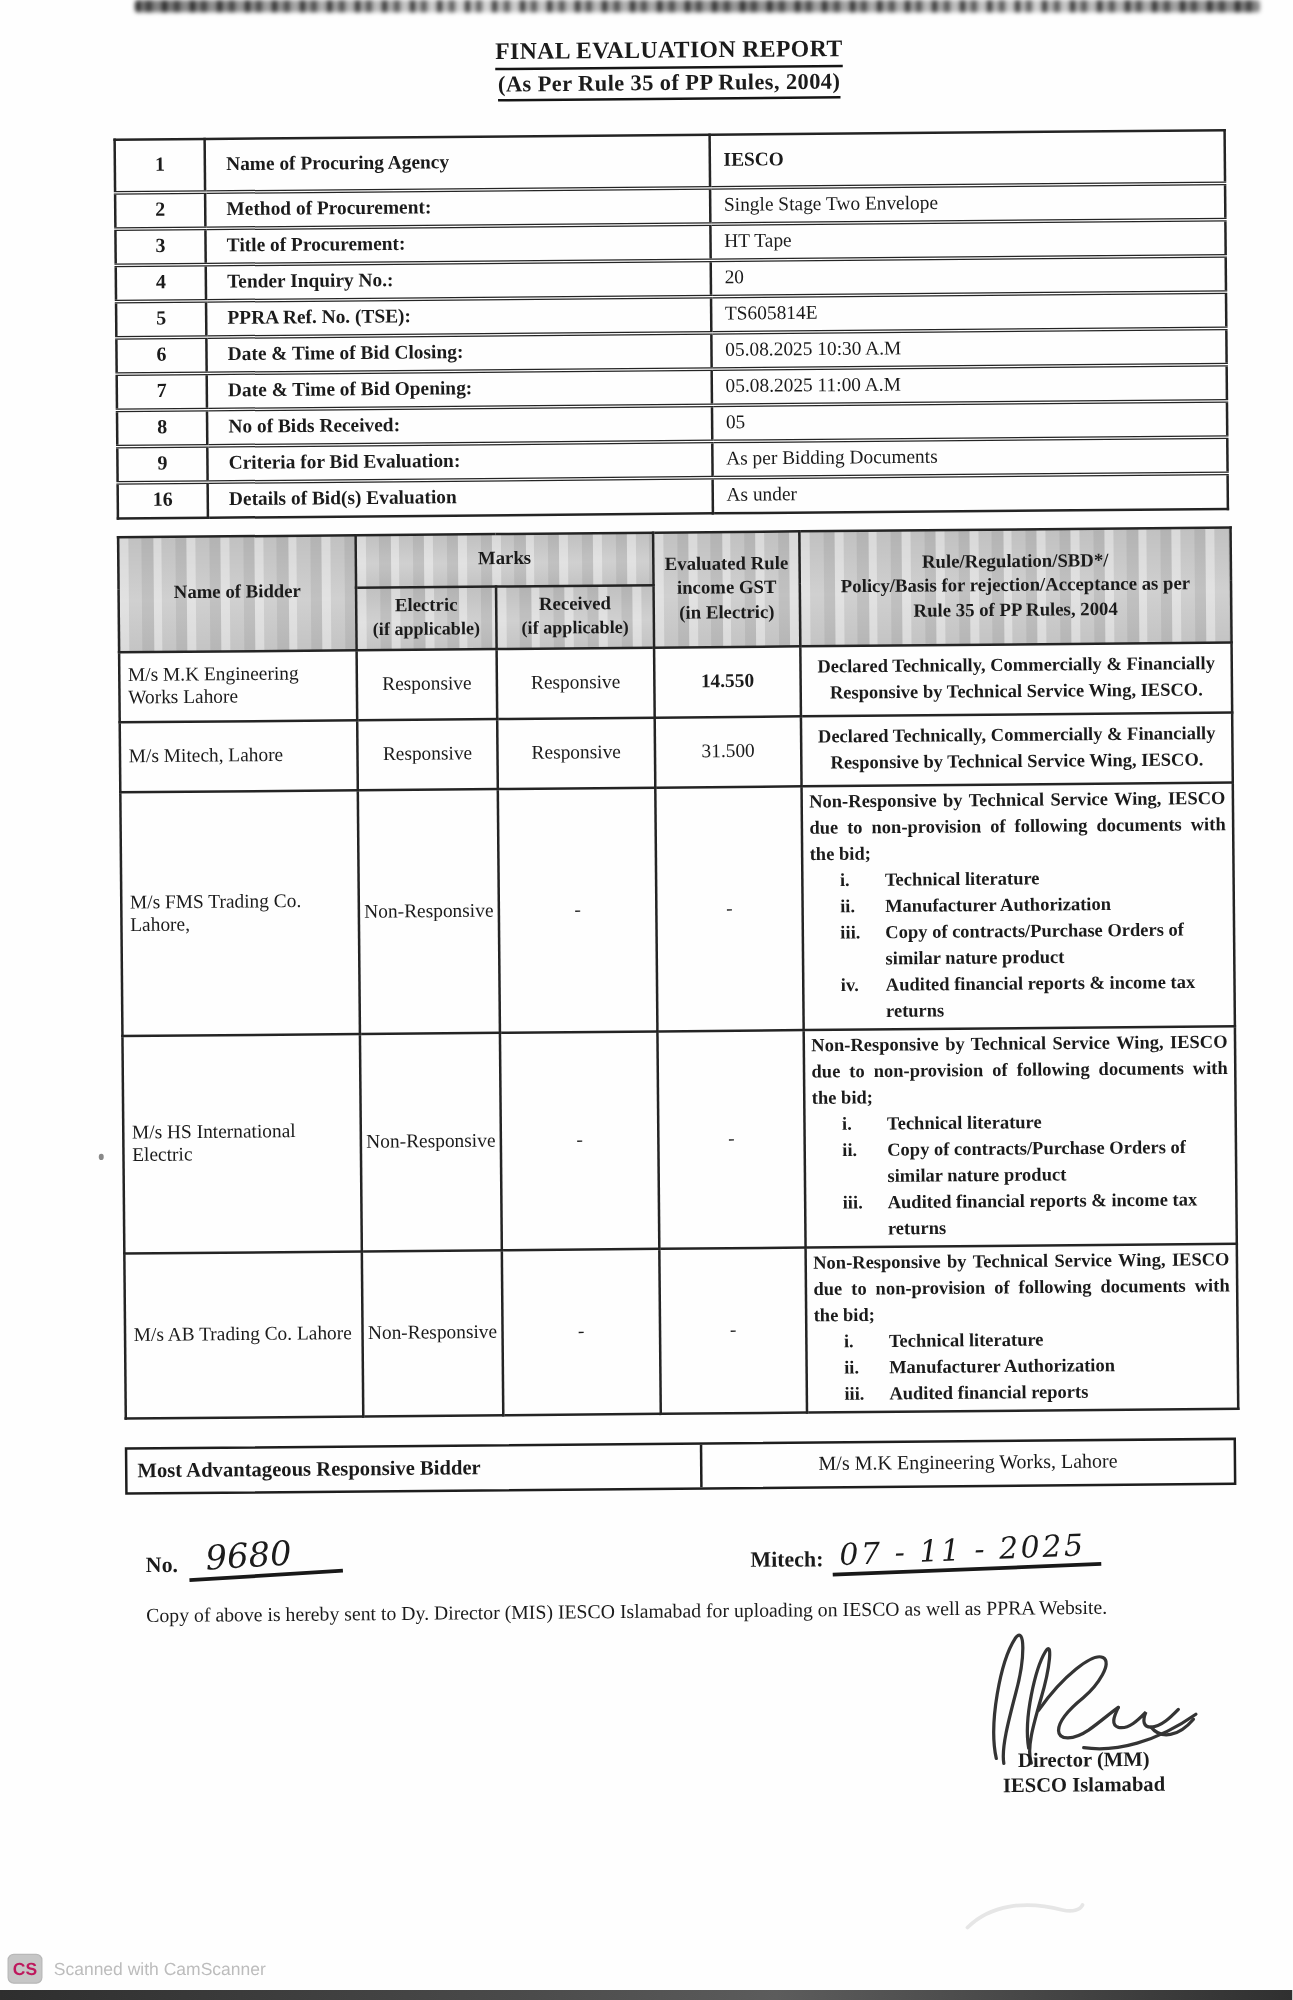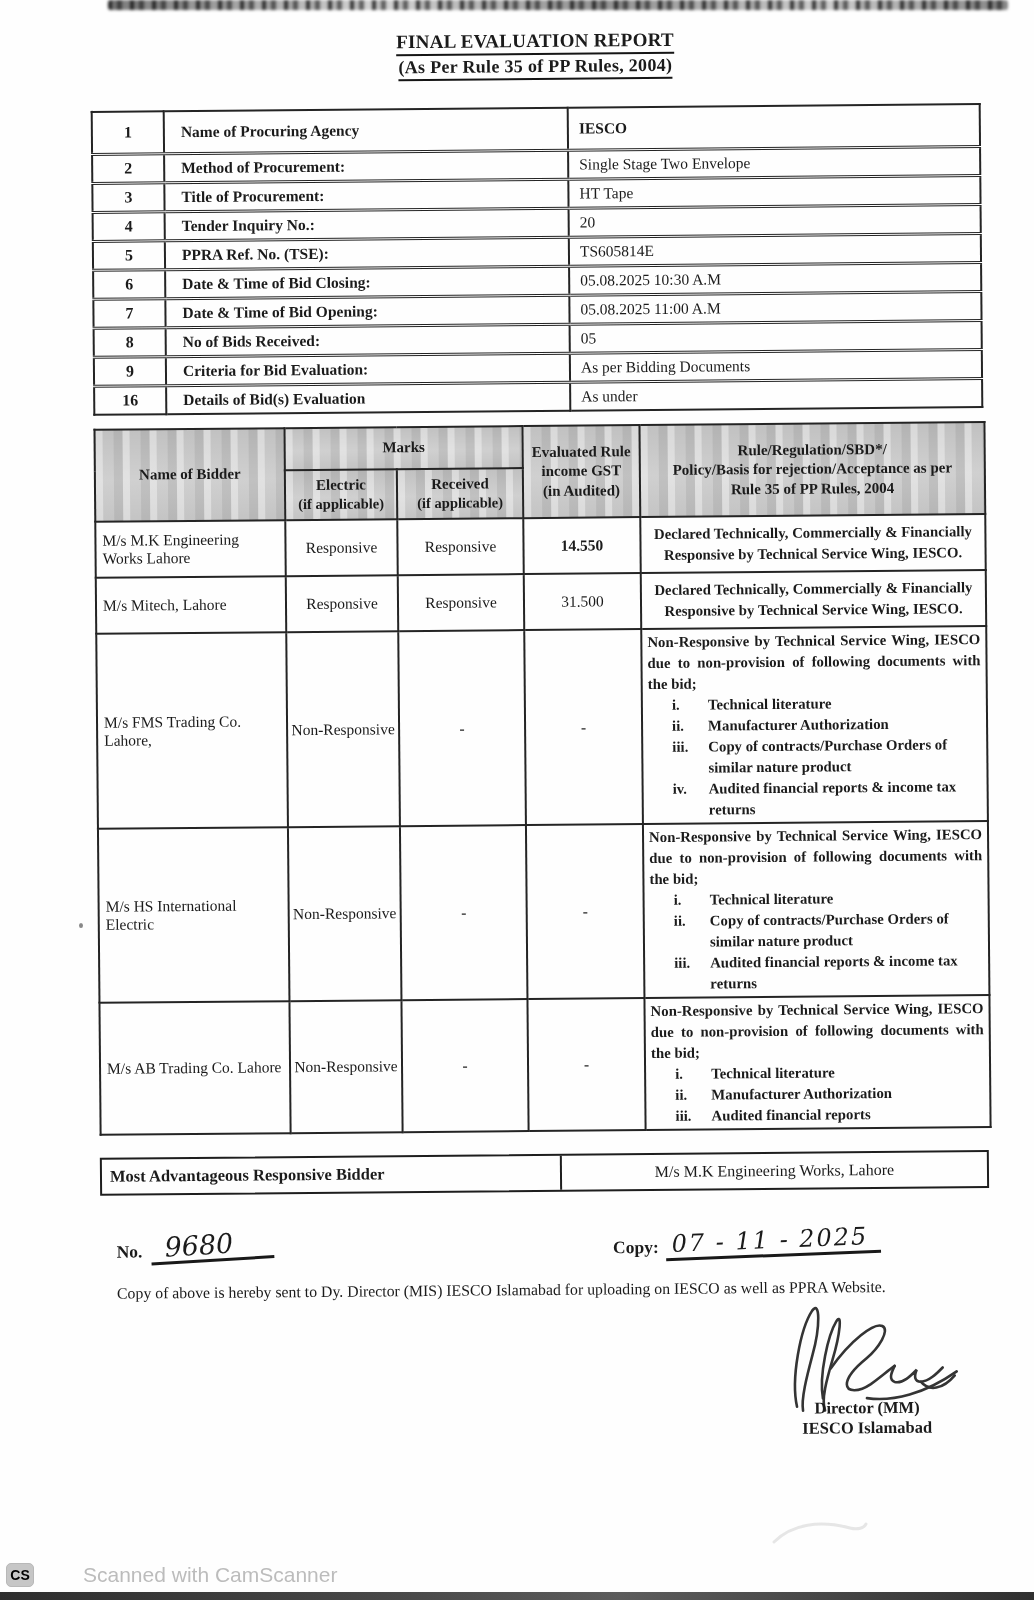--- a/index.html
+++ b/index.html
@@ -163,25 +163,25 @@
   
   .cs-footer {
     position: absolute; left: 6px; top: 1563px;
     display: flex; align-items: center; gap: 9px;
     font-family: "Liberation Sans", sans-serif;
   }
   .cs-badge {
     width: 28px; height: 24px; border-radius: 5px;
     background: #c6c6c6;
     border: 1.5px solid #b8b8b8;
-    color: #000000; font-weight: bold; font-size: 14px;
+    color: #be185d; font-weight: bold; font-size: 14px;
     display: flex; align-items: center; justify-content: center;
     box-sizing: border-box;
   }
-  .cs-text { color: #bcbcbc; font-size: 21px; margin-left: 40px; }
+  .cs-text { color: #bcbcbc; font-size: 14px; }
   .bottom-bar {
     position: absolute; left: 0; bottom: 0; width: 1034px; height: 8px;
     background: linear-gradient(90deg, #2e2e2e, #4a4a4a 40%, #5c5c5c 60%, #303030);
   }
 </style>
 </head>
 <body>
 
 <div class="top-smudge"></div>
 <div class="stray-dot"></div>
@@ -256,21 +256,21 @@
         <col class="col-cost">
         <col class="col-rule">
     </colgroup>
     <thead>
       <tr>
         <th rowspan="2">Name of Bidder</th>
         <th colspan="2">Marks</th>
         <th rowspan="2">
           <div>Evaluated Rule</div>
           <div>income GST</div>
-          <div>(in Audited)</div>
+          <div>(in Electric)</div>
         </th>
         <th rowspan="2">
           <div>Rule/Regulation/SBD*/</div>
           <div>Policy/Basis for rejection/Acceptance as per</div>
           <div>Rule 35 of PP Rules, 2004</div>
         </th>
       </tr>
       <tr>
         <th>
           <div>Electric</div>
@@ -369,21 +369,21 @@
 
   <div class="adv-bar">
     <div class="adv-label">Most Advantageous Responsive Bidder</div>
     <div class="adv-value">M/s M.K Engineering Works, Lahore</div>
   </div>
 
   <div class="no-dated-row">
     <span class="bold">No.</span>
     <span class="hand no-value">9680</span>
     <span class="dated-group">
-      <span class="bold">Copy:</span>
+      <span class="bold">Mitech:</span>
       <span class="hand dated-value">07 - 11 - 2025</span>
     </span>
   </div>
 
   <div class="copy-note">Copy of above is hereby sent to Dy. Director (MIS) IESCO Islamabad for uploading on IESCO as well as PPRA Website.</div>
 
   <div class="signature-block">
     <svg width="200" height="112" viewBox="0 0 200 112">
       <g stroke="#232323" stroke-width="2.6" fill="none" stroke-linecap="round" opacity="0.92">
         <path d="M30,106 C24,78 34,28 46,10 C54,-1 54,26 46,54 C40,76 34,98 36,110"></path>

